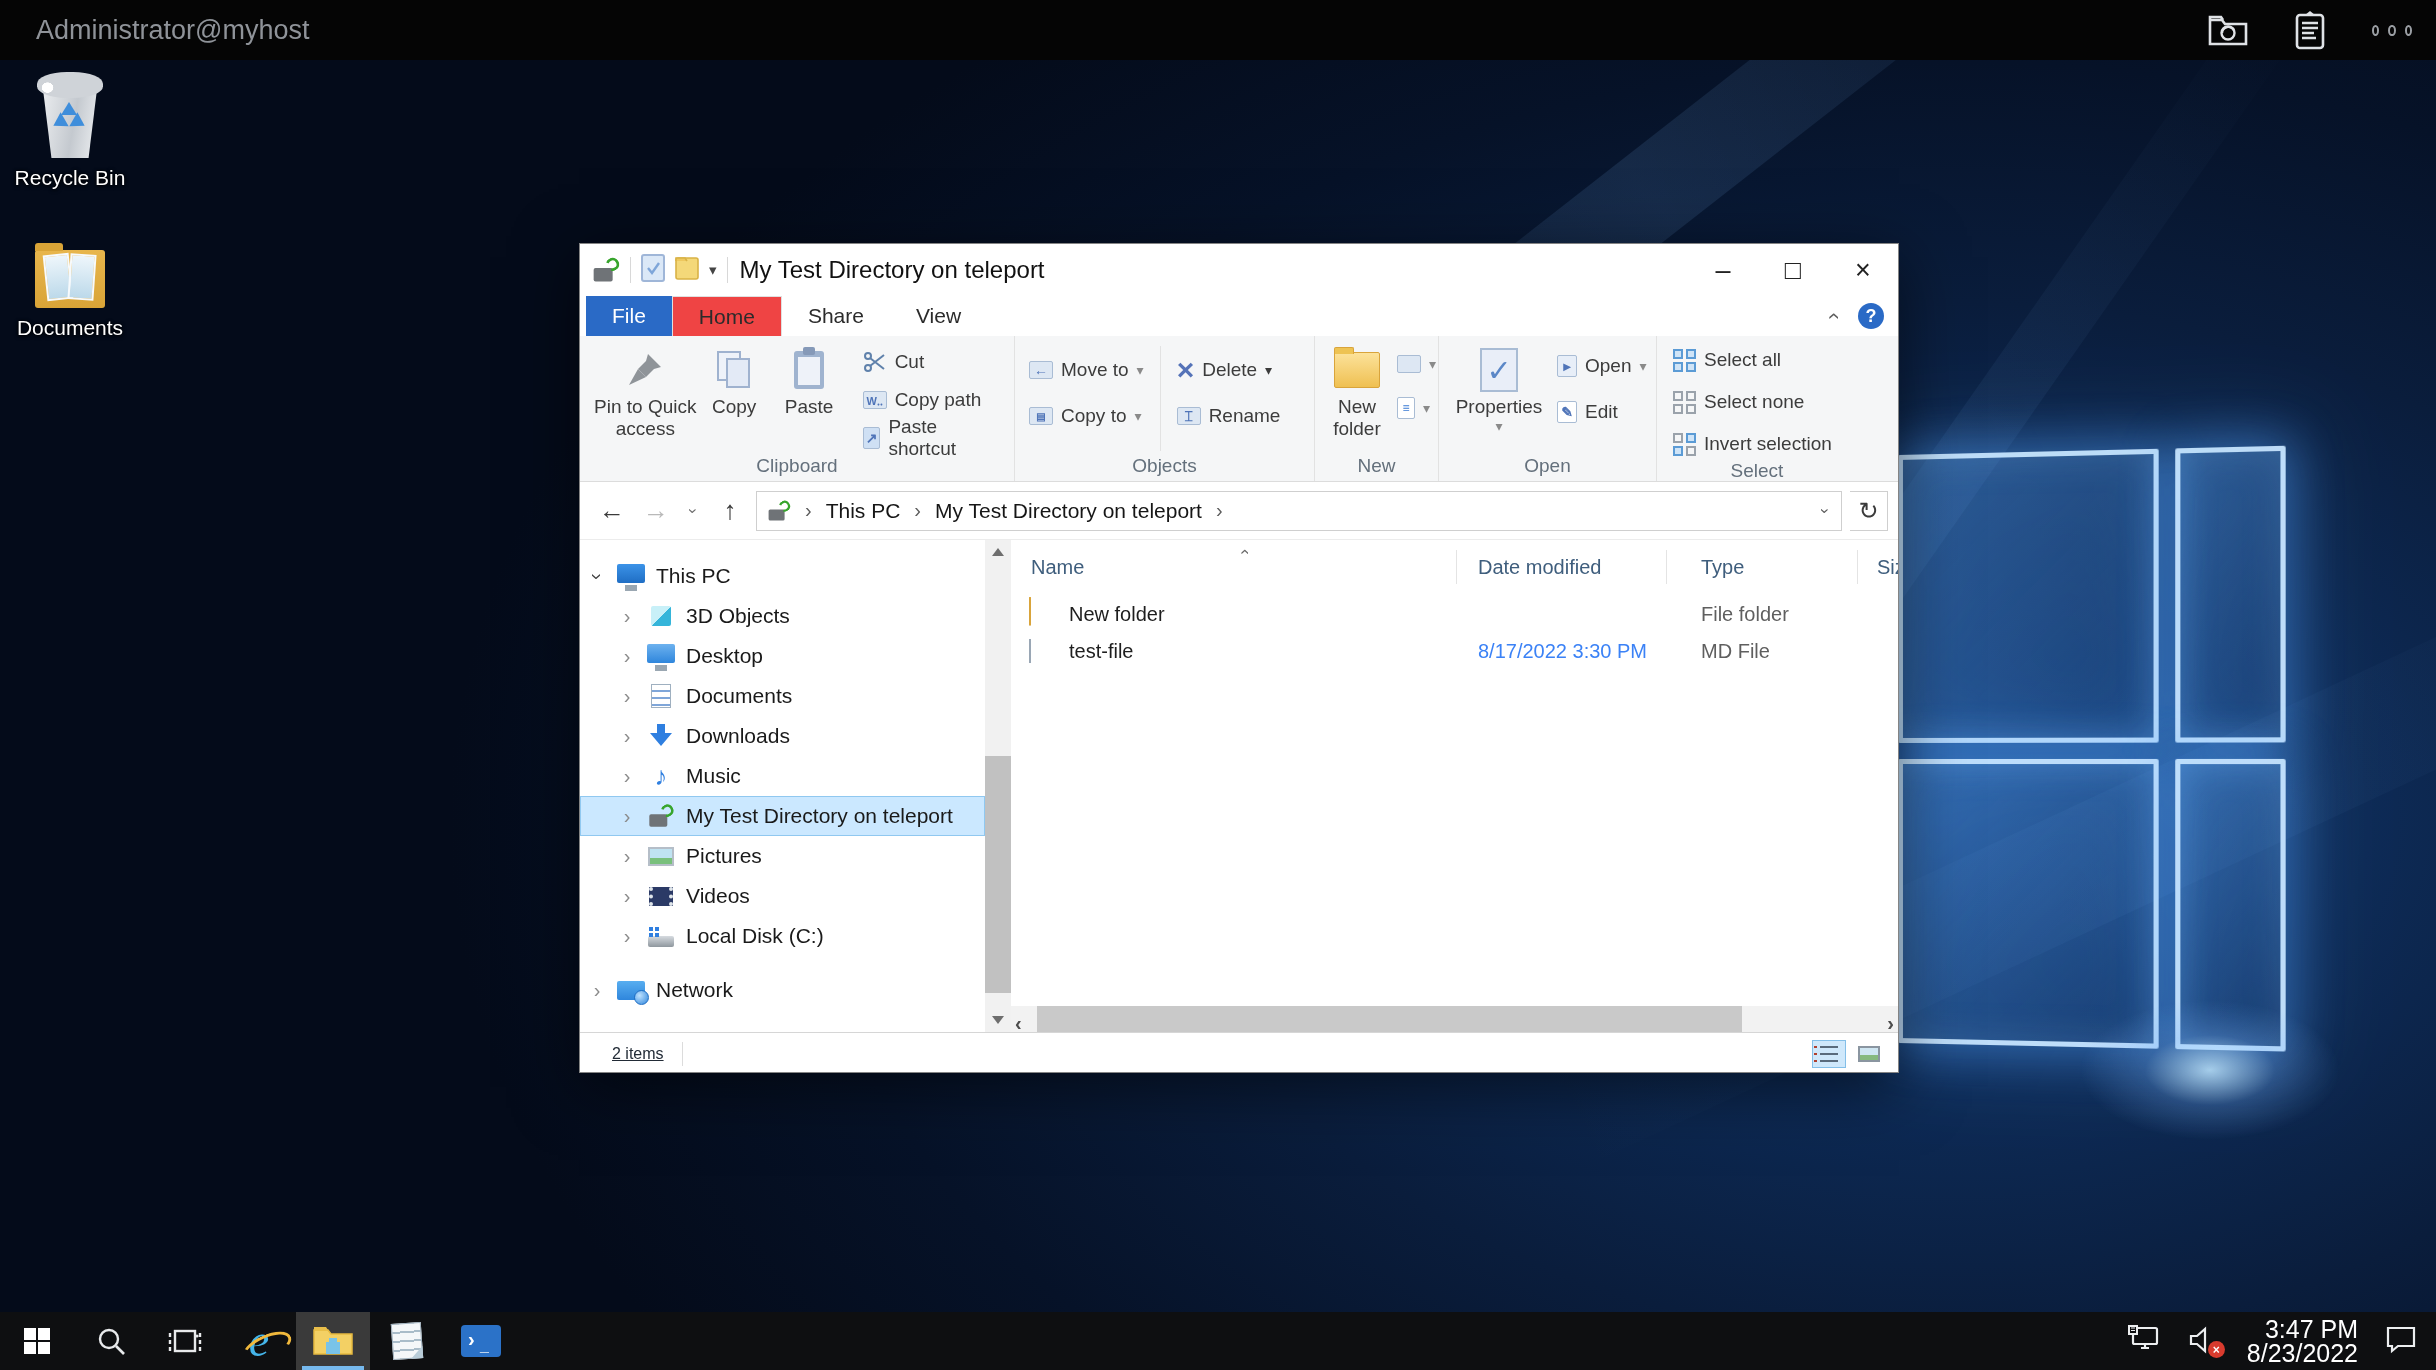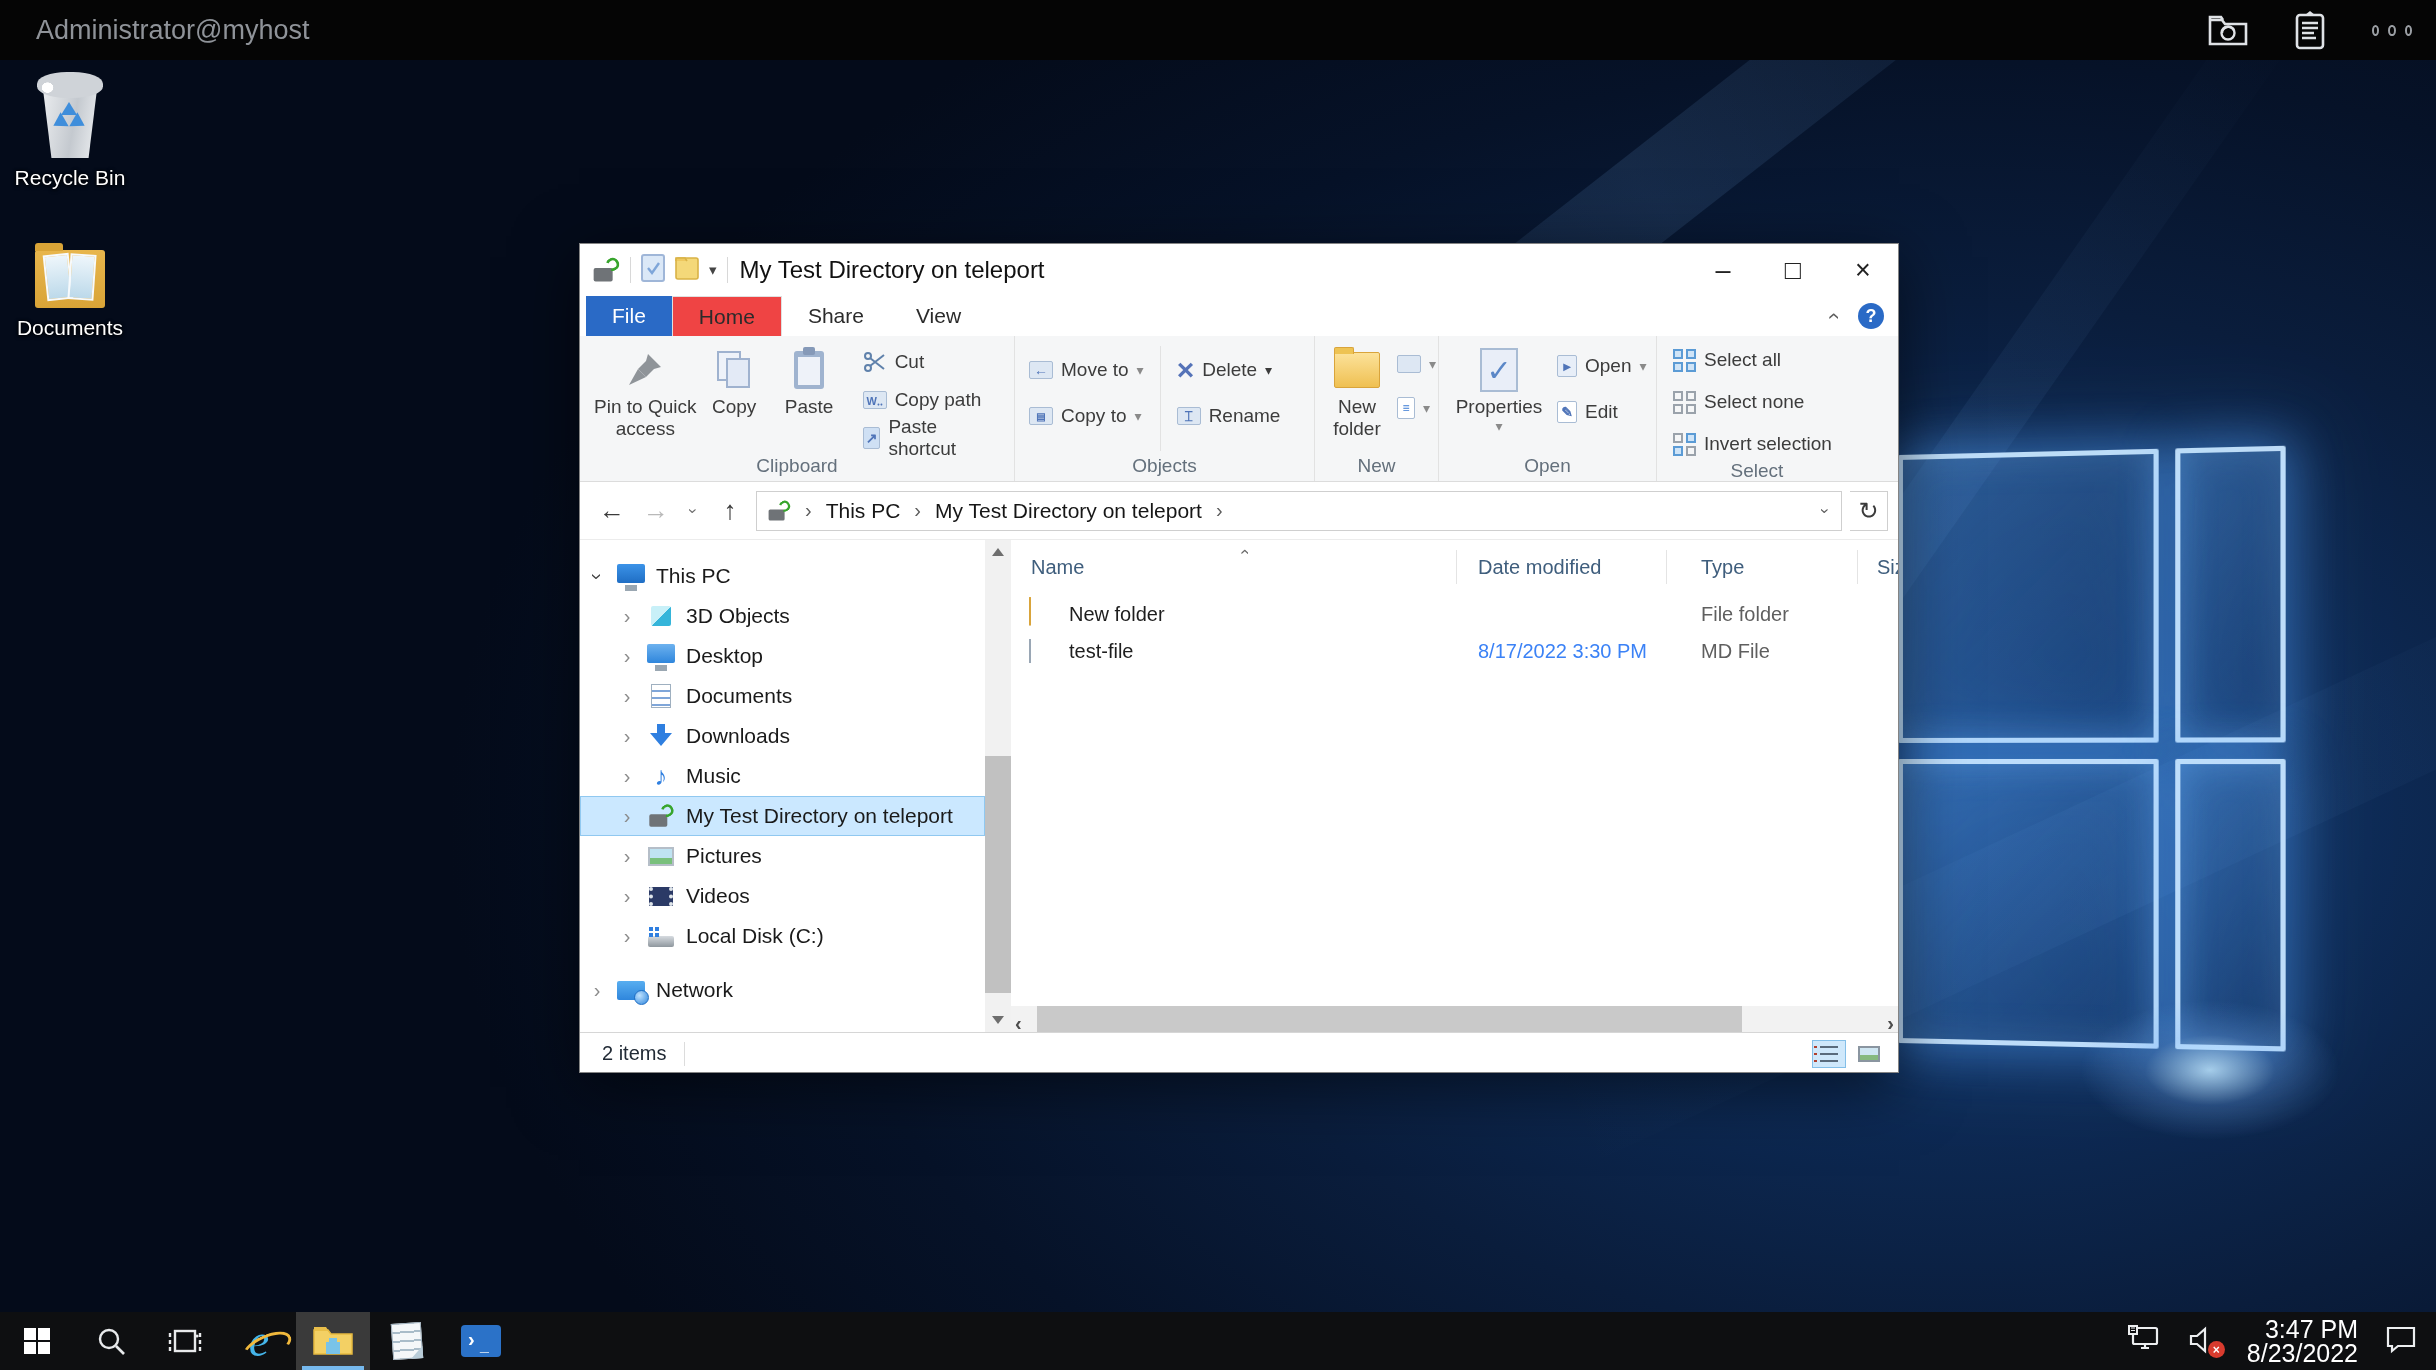--- a/index.html
+++ b/index.html
@@ -154,21 +154,21 @@
       background-image:linear-gradient(#b9d2e4 0 3px, transparent 3px),
         repeating-linear-gradient(transparent 0 7px, #b9c6d2 7px 8px); }
   .hscroll { position:absolute; left:0; right:0; bottom:0; height:26px; background:#f2f2f2; }
   .hthumb { position:absolute; left:26px; top:0; bottom:0; width:705px; background:#c9c9c9; }
   .harrow { position:absolute; top:6px; font-size:20px; color:#4d4d4d; font-weight:bold; }
   .harrow.l { left:4px; }
   .harrow.r { right:4px; }
 
   
   .statusbar { height:42px; border-top:1px solid #d6d6d6; display:flex; align-items:center; position:relative; }
-  .st-count { font-size:20px; color:#222b36; margin-left:22px; }
+  .st-count { font-size:16px; color:#222b36; margin-left:32px;text-decoration:underline; }
   .st-sep { width:1px; height:24px; background:#dcdcdc; margin-left:18px; }
   .viewbtns { position:absolute; right:12px; display:flex; gap:6px; }
   .vbtn { width:34px; height:28px; display:flex; align-items:center; justify-content:center; border:1px solid transparent; }
   .vbtn.sel { background:#cfe8fb; border-color:#84bfe8; }
   .det-ic { width:18px; height:16px; background:
       repeating-linear-gradient(#5a6b7c 0 2px, transparent 2px 7px); position:relative; }
   .det-ic::before { content:""; position:absolute; left:-6px; top:0; width:3px; height:16px;
       background:repeating-linear-gradient(#b0402f 0 2px, transparent 2px 7px); }
   .thumb-ic { width:22px; height:16px; border:2px solid #8a95a0; background:linear-gradient(#cfe6f2 0 60%, #86b97e 60% 100%); }
 

